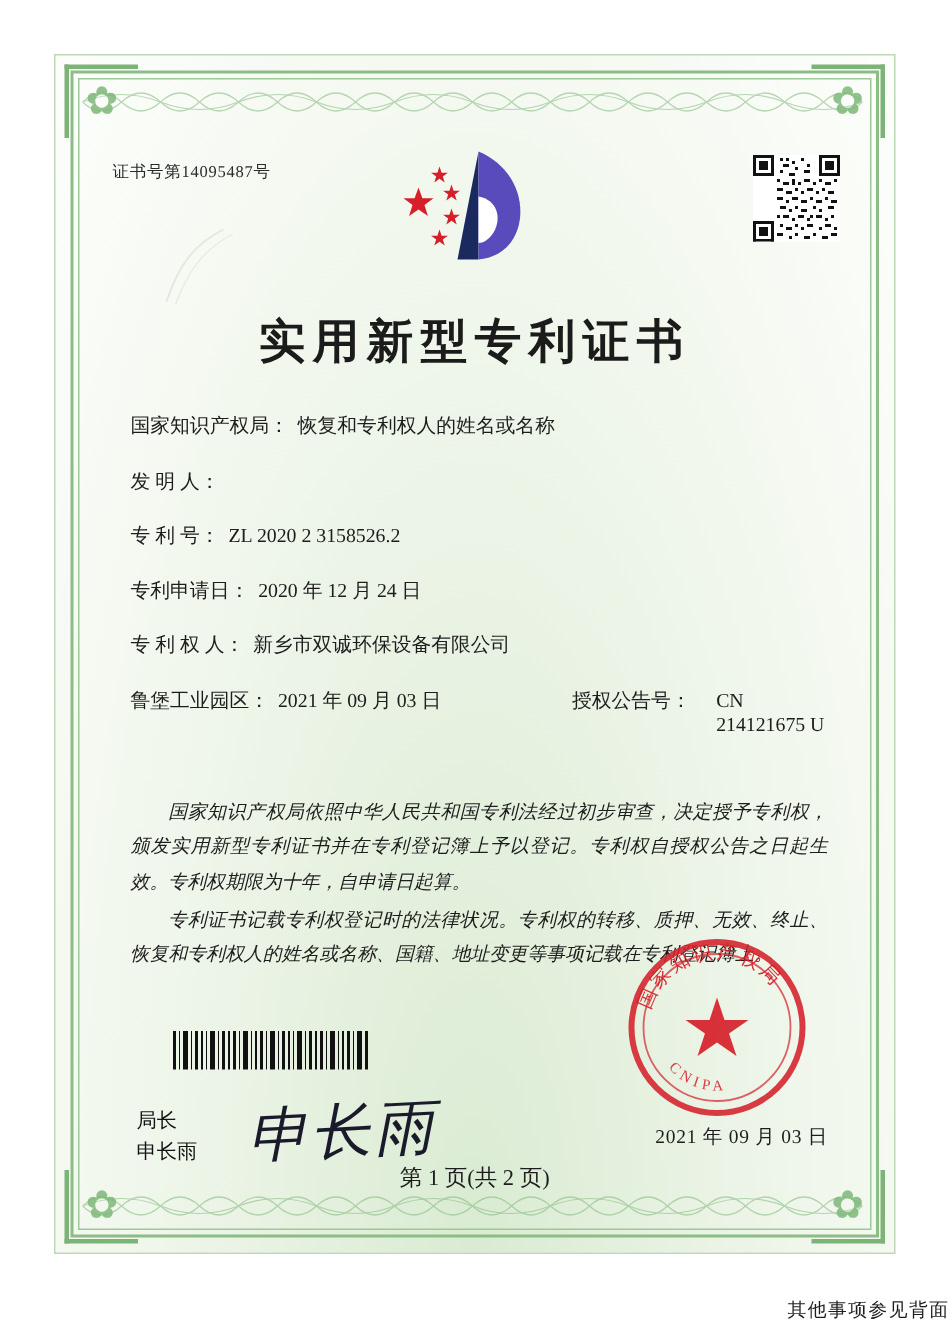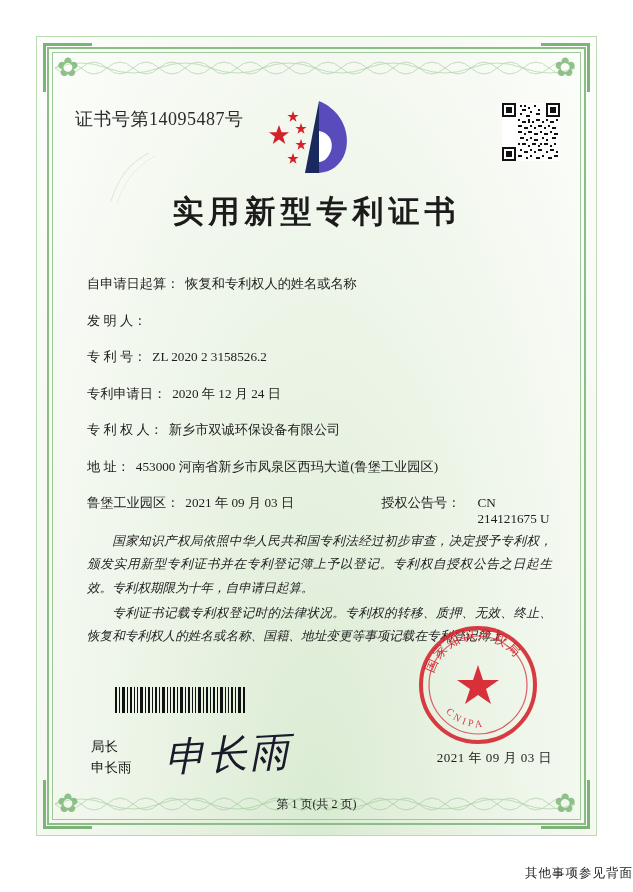--- a/index.html
+++ b/index.html
@@ -76,21 +76,21 @@
     height: 26px;
     opacity: 0.55;
   }
   .guilloche-top { top: 18px; }
   .guilloche-bottom { bottom: 18px; }
 
   .cert-no {
     position: absolute;
     left: 38px;
     top: 70px;
-    font-size: 18px;
+    font-size: 11px;
     color: #2a2a2a;
     letter-spacing: 0.5px;
   }
 
   .qr {
     position: absolute;
     right: 36px;
     top: 66px;
     width: 58px;
     height: 58px;
@@ -102,21 +102,21 @@
     top: 58px;
     transform: translateX(-50%);
     width: 120px;
     height: 84px;
   }
 
   .title {
     position: absolute;
     left: 0;
     right: 0;
-    top: 154px;
+    top: 170px;
     text-align: center;
     font-size: 31px;
     font-weight: bold;
     letter-spacing: 5px;
     color: #1b1b1b;
     font-family: "DejaVu Serif", "Liberation Serif", serif;
   }
 
   .fields {
     position: absolute;
@@ -210,23 +210,23 @@
     bottom: 68px;
     font-size: 13px;
     color: #1d1d1d;
     letter-spacing: 0.5px;
   }
 
   .page-num {
     position: absolute;
     left: 0;
     right: 0;
-    bottom: 22px;
+    bottom: 40px;
     text-align: center;
-    font-size: 12px;
+    font-size: 15px;
     color: #1d1d1d;
   }
 
   .footer-note {
     position: absolute;
     left: 0;
     right: 0;
     bottom: 10px;
     text-align: right;
     font-size: 12.5px;
@@ -384,41 +384,37 @@
         <polygon points="44,28 45.4,32.1 49.6,32.1 46.2,34.6 47.5,38.7 44,36.2 40.5,38.7 41.8,34.6 38.4,32.1 42.6,32.1"></polygon>
         <polygon points="44,44 45.4,48.1 49.6,48.1 46.2,50.6 47.5,54.7 44,52.2 40.5,54.7 41.8,50.6 38.4,48.1 42.6,48.1"></polygon>
         <polygon points="36,58 37.4,62.1 41.6,62.1 38.2,64.6 39.5,68.7 36,66.2 32.5,68.7 33.8,64.6 30.4,62.1 34.6,62.1"></polygon>
       </g>
     </svg>
 
     <div class="title">实用新型专利证书</div>
 
     <div class="fields">
       <div class="field-row">
-        <span class="field-label">自申请日起算：</span>
+        <span class="field-label">国家知识产权局：</span>
         <span class="field-value">恢复和专利权人的姓名或名称</span>
       </div>
       <div class="field-row">
         <span class="field-label">发 明 人：</span>
       </div>
       <div class="field-row">
         <span class="field-label">专 利 号：</span>
         <span class="field-value">ZL 2020 2 3158526.2</span>
       </div>
       <div class="field-row">
         <span class="field-label">专利申请日：</span>
         <span class="field-value">2020 年 12 月 24 日</span>
       </div>
       <div class="field-row">
         <span class="field-label">专 利 权 人：</span>
         <span class="field-value">新乡市双诚环保设备有限公司</span>
-      </div>
-      <div class="field-row">
-        <span class="field-label">地 址：</span>
-        <span class="field-value">453000 河南省新乡市凤泉区西玛大道(鲁堡工业园区)</span>
       </div>
       <div class="field-row dual">
         <span class="field-label">鲁堡工业园区：</span>
         <span class="field-value">2021 年 09 月 03 日</span>
         <span class="field-label2">授权公告号：</span>
         <span class="field-value2">CN 214121675 U</span>
       </div>
     </div>
 
     <div class="paragraphs">

